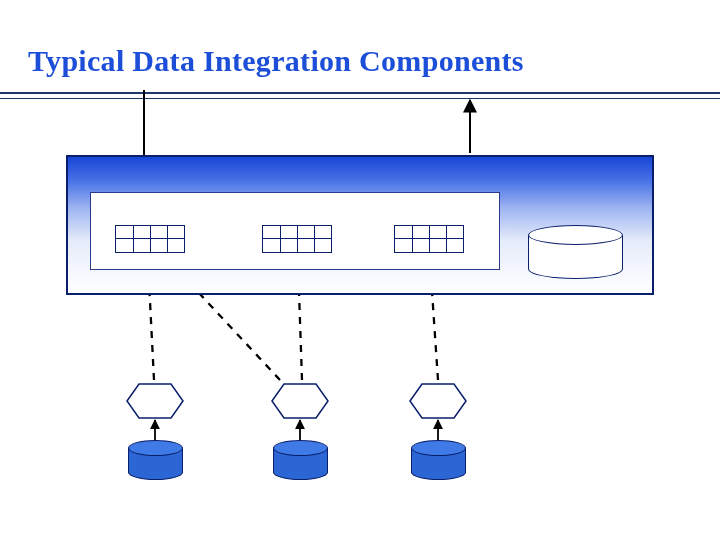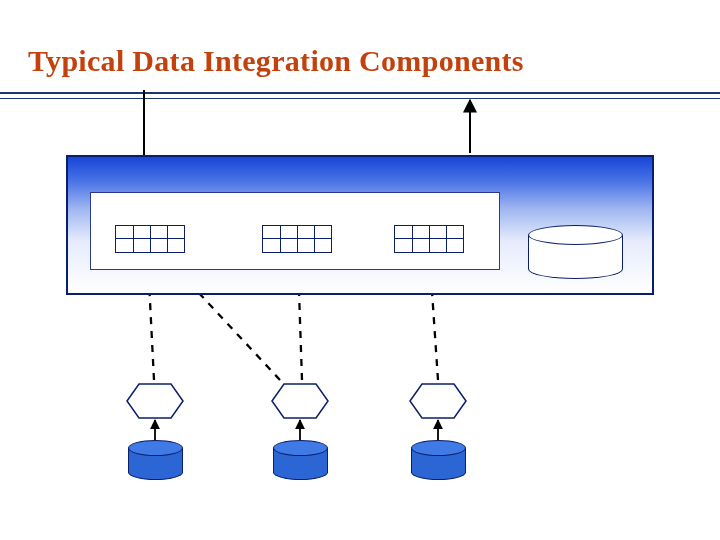--- a/index.html
+++ b/index.html
@@ -15,21 +15,21 @@
     position: relative;
     width: 720px;
     height: 540px;
   }
   .title {
     position: absolute;
     left: 28px;
     top: 44px;
     font-size: 30px;
     font-weight: bold;
-    color: #c2410c;
+    color: #1d4ed8;
     letter-spacing: 0.3px;
   }
   .title-rule {
     position: absolute;
     left: 0;
     top: 92px;
     width: 720px;
     height: 0;
     border-top: 2px solid #1b3a66;
   }

